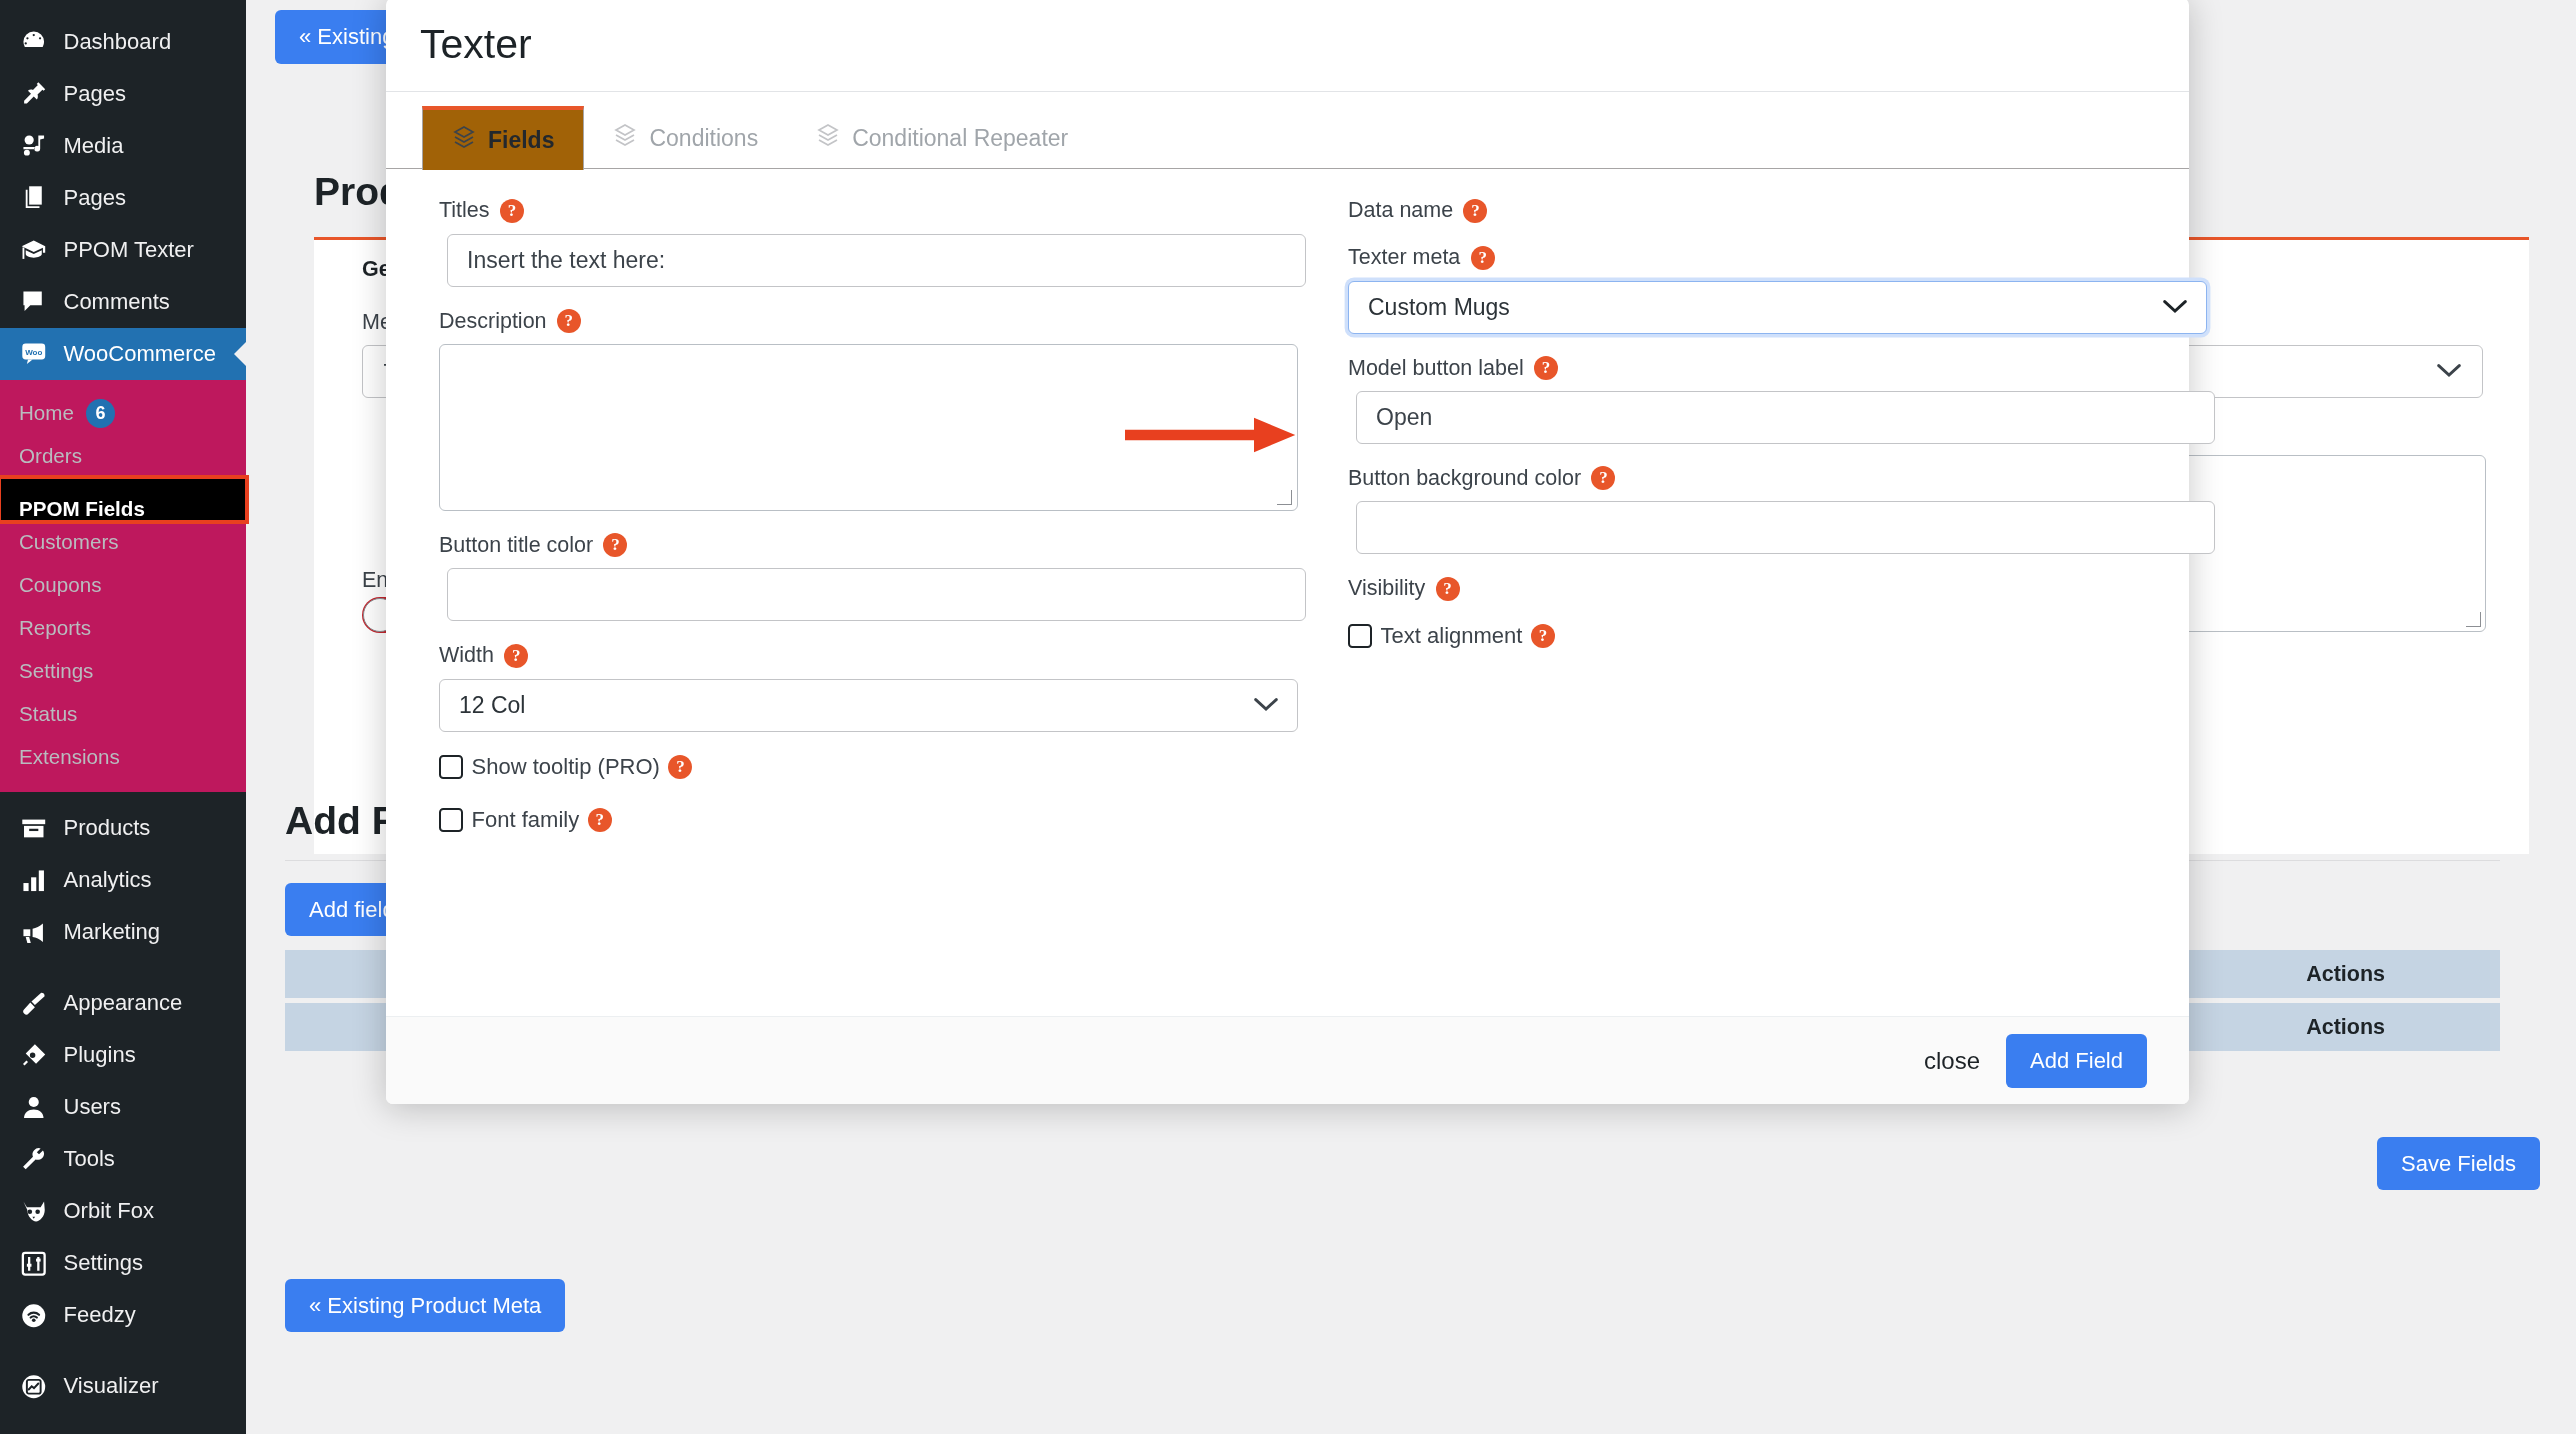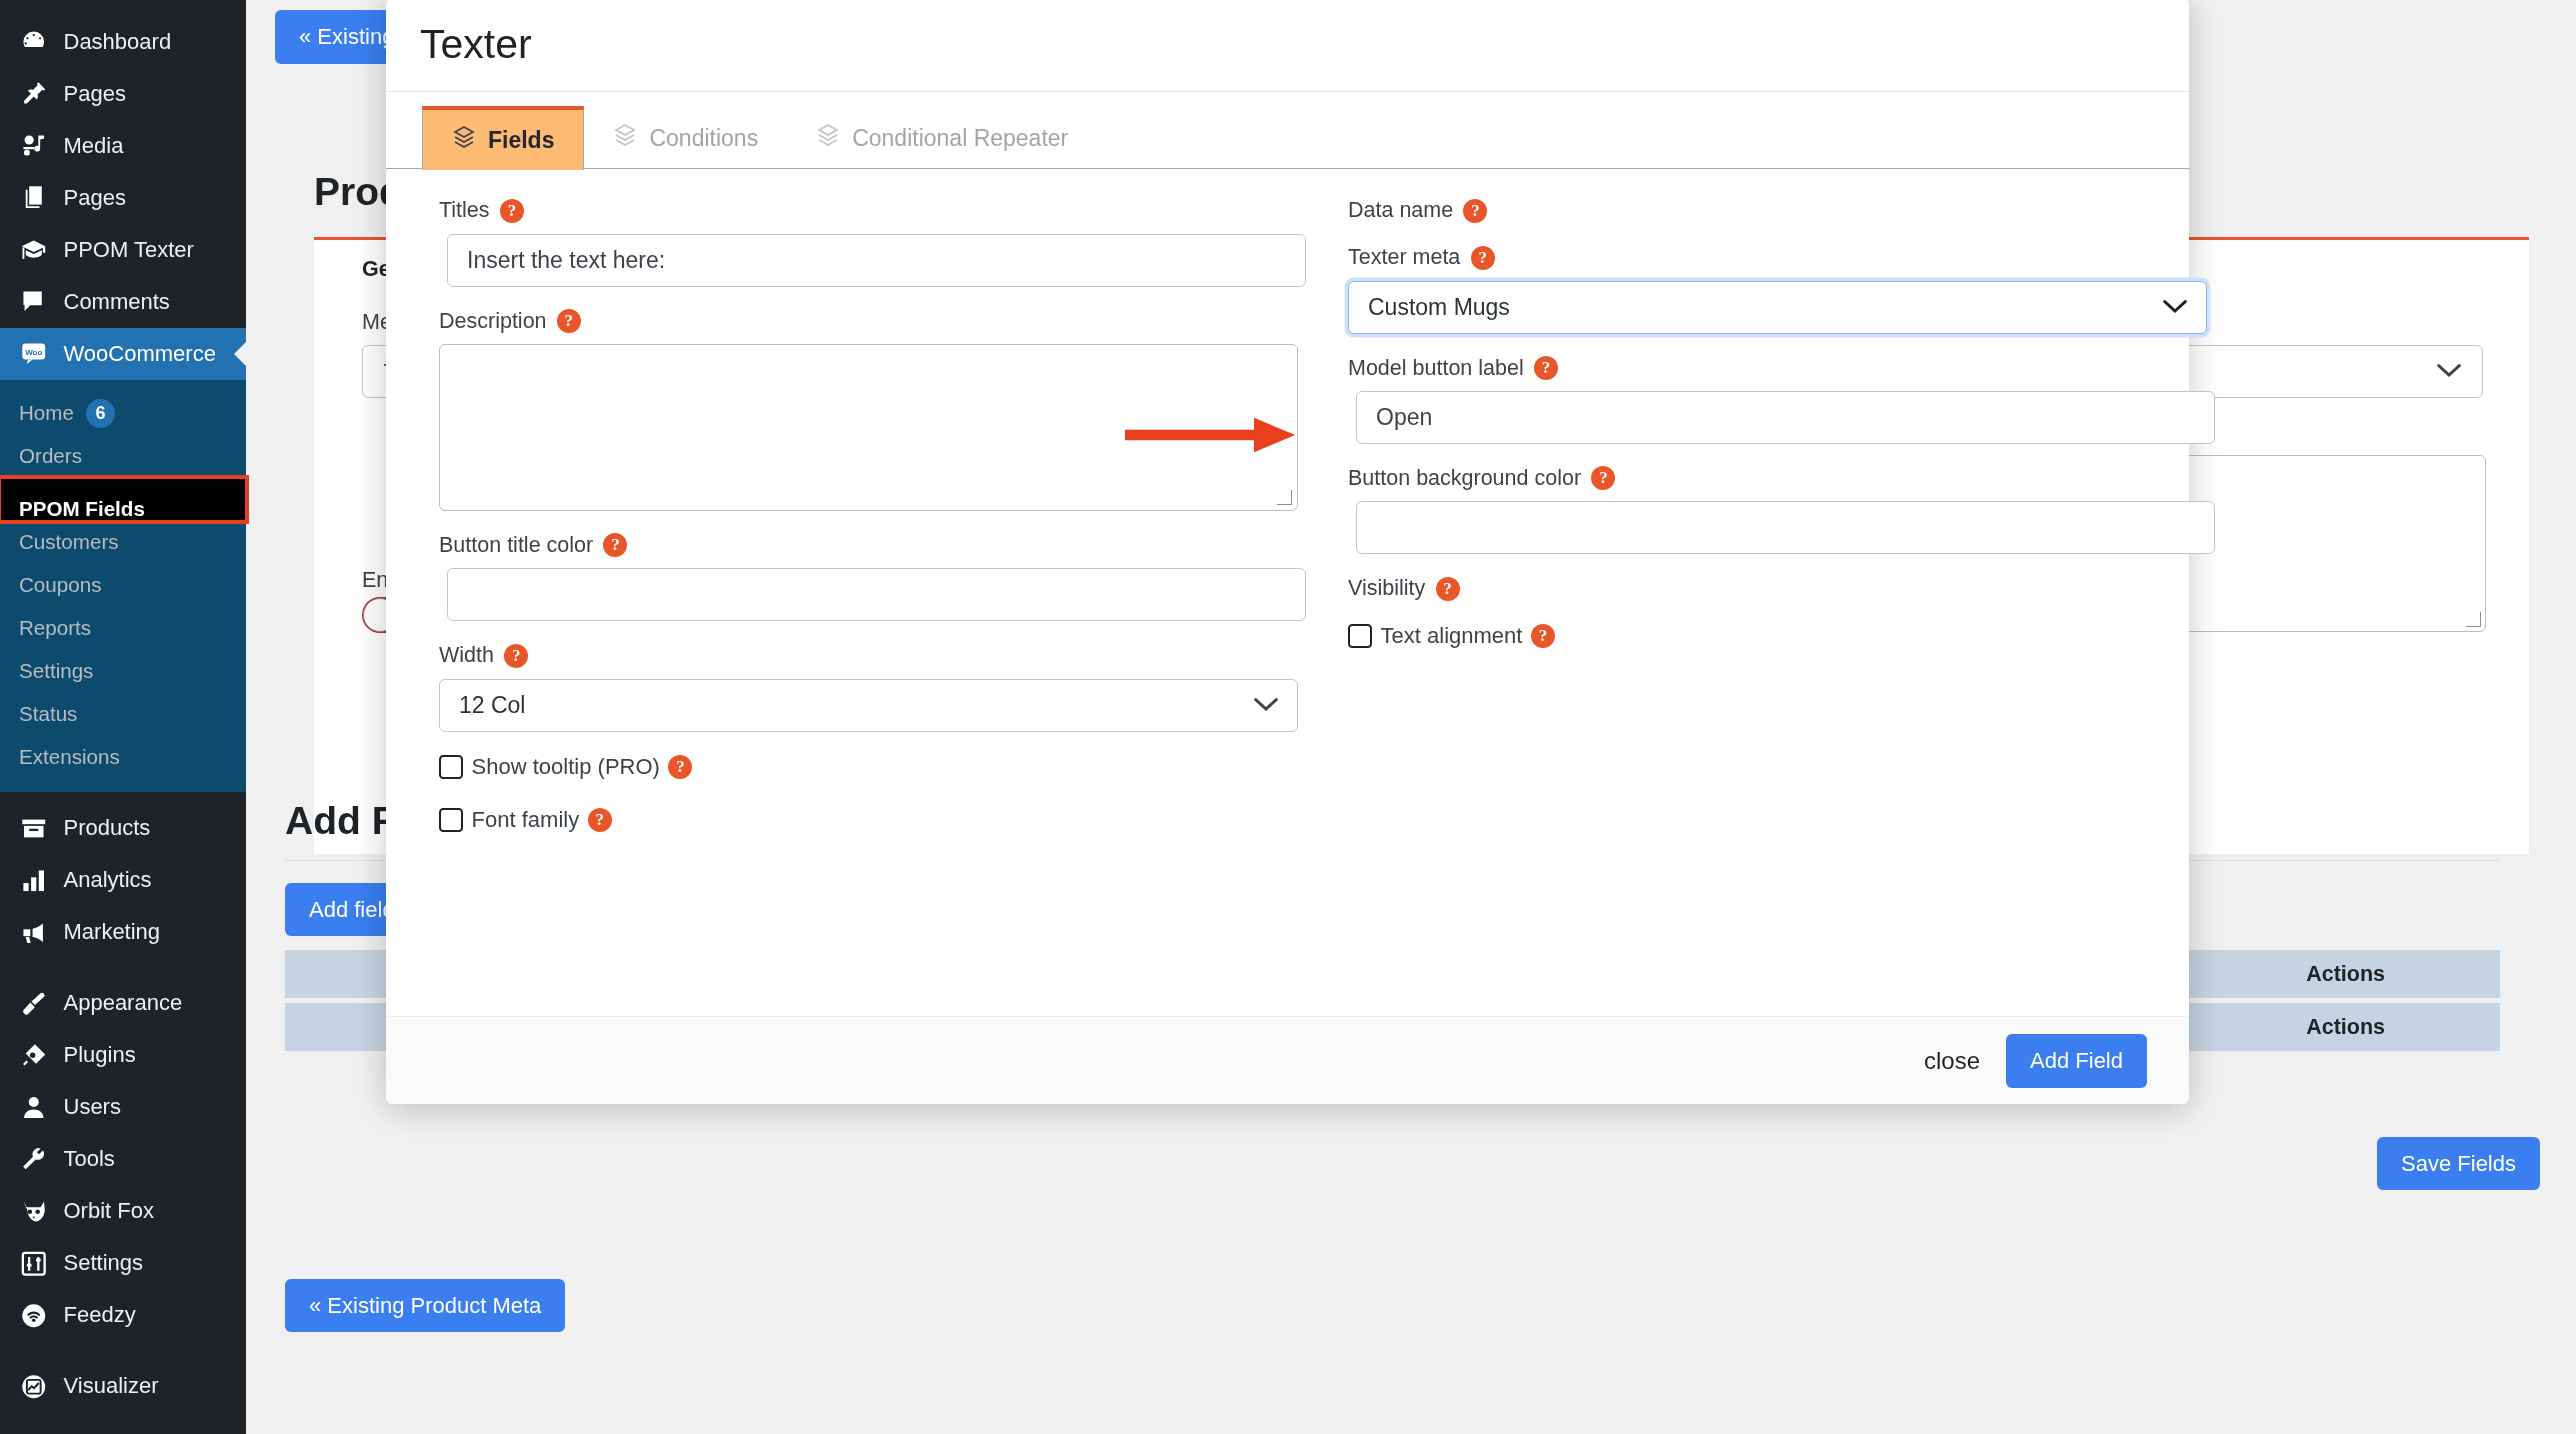--- a/index.html
+++ b/index.html
@@ -31,21 +31,21 @@
   .sb-item.active::after {
     content: ""; position: absolute; right: -0.9px; top: 50%;
     transform: translateY(-50%);
     border-top: 13.7px solid transparent;
     border-bottom: 13.7px solid transparent;
     border-right: 13.7px solid #f0f0f1;
   }
   .sb-icon { width: 29px; height: 29px; flex: 0 0 29px; display:flex; align-items:center; justify-content:center; }
   .sb-icon svg { width: 27.5px; height: 27.5px; fill: #ffffff; }
   .sb-gap { height: 19px; }
-  .submenu { background: #0c4a6e; padding: 12px 0 13.7px 0; }
+  .submenu { background: #be185d; padding: 12px 0 13.7px 0; }
   .sub-item {
     display: flex; align-items: center; gap: 12px;
     height: 43px; padding-left: 19px;
     font-size: 20.6px; color: #b9bcbf;
   }
   .sub-item.sel {
     color: #ffffff; font-weight: bold;
     outline: 4.3px solid #e8401f; outline-offset: -1.7px;
     position: relative; z-index: 5;
     background: #000;
@@ -165,21 +165,21 @@
     display: flex; align-items: center; gap: 12px;
     height: 60px; padding: 0 29px;
     font-size: 23px; color: #a0a5aa; cursor: pointer;
     background: transparent;
   }
   .tab.active {
     color: #23282d; font-weight: bold;
     border-top: 4.3px solid #e8562a;
     border-left: 1.7px solid #a7a5a5;
     border-right: 1.7px solid #a7a5a5;
-    background: #fdba74;
+    background: #a16207;
     margin-bottom: -1.7px;
     height: 64px;
   }
   .tab svg { width: 24px; height: 24px; }
 
   #modalBody { flex: 1; padding: 29px 53px 0 53px; position: relative; }
   .grid2 { display: grid; grid-template-columns: 859px 859px; column-gap: 50px; }
   .fgroup { margin-bottom: 22px; }
   .flabel {
     display: flex; align-items: center; gap: 10.3px;

